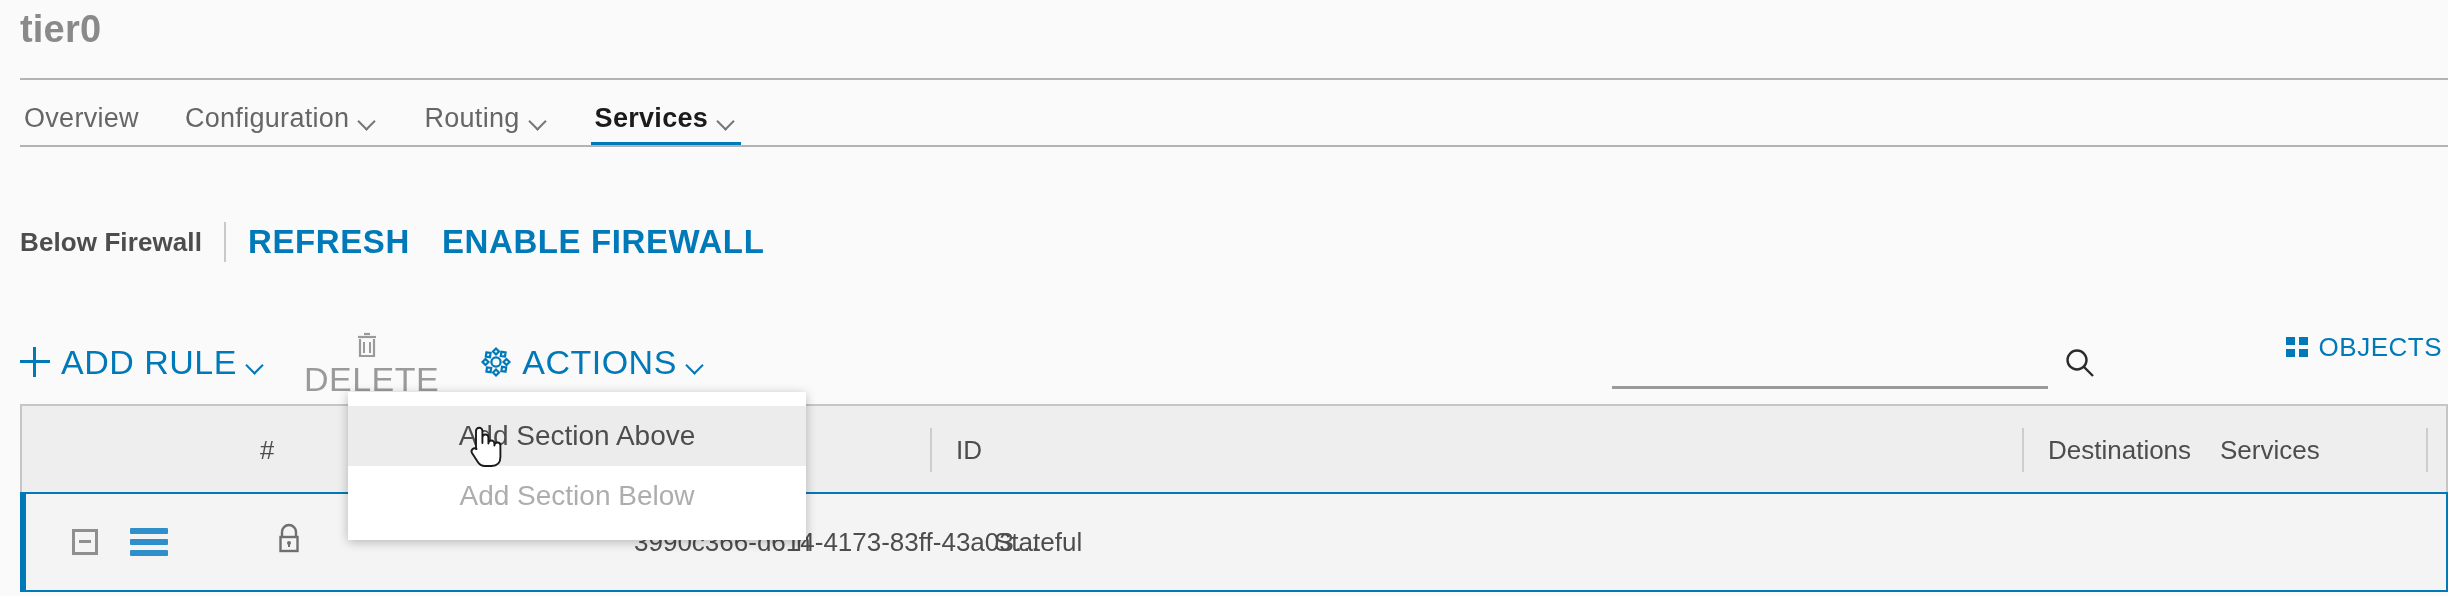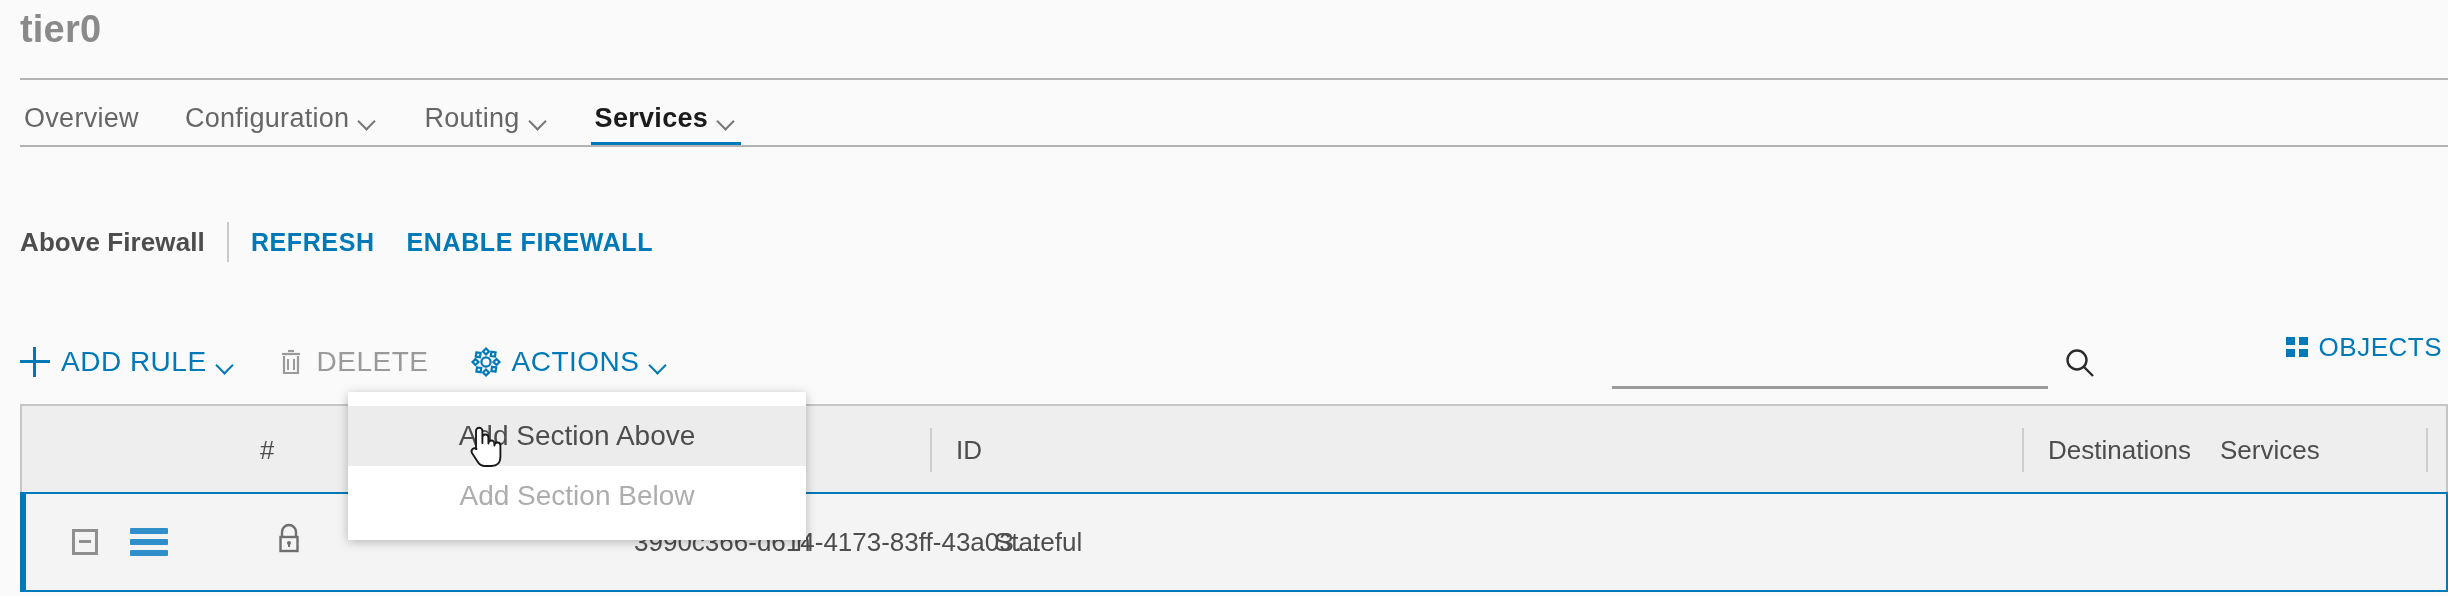--- a/index.html
+++ b/index.html
@@ -121,21 +121,21 @@
     letter-spacing: 0.1px;
     white-space: nowrap;
   }
   .vsep {
     width: 2px;
     height: 40px;
     background: #c9c9c9;
     margin: 0 22px;
   }
   .linkbtn {
-    font-size: 25px;
+    font-size: 33px;
     font-weight: 700;
     color: #0079b8;
     letter-spacing: 0.6px;
     margin-right: 32px;
     cursor: pointer;
     white-space: nowrap;
     text-align: right;
   }
 
   
@@ -144,21 +144,21 @@
     left: 18px;
     top: 332px;
     right: 0;
     height: 60px;
     display: flex;
     align-items: center;
   }
   .tbtn {
     display: flex;
     align-items: center;
-    font-size: 28px;
+    font-size: 34px;
     font-weight: 400;
     color: #0079b8;
     letter-spacing: 0.5px;
     margin-right: 38px;
     cursor: pointer;
     white-space: nowrap;
   }
   .tbtn.disabled {
     color: #9a9a9a;
     cursor: default;
@@ -380,38 +380,38 @@
   <div class="tab active">
     <span>Services</span>
     <span class="caret"></span>
     <span class="tab-underline"></span>
   </div>
 
 </div>
 <div class="tabbar-rule"></div>
 
 <div class="section-head">
-  <div class="section-title">Above Firewall</div>
+  <div class="section-title">Below Firewall</div>
   <div class="vsep"></div>
   <div class="linkbtn">REFRESH</div>
   <div class="linkbtn">ENABLE FIREWALL</div>
 </div>
 
 <div class="toolbar">
 
   <div class="tbtn">
     <span class="ticon">
       <span class="icon-plus"></span>
     </span>
     <span class="tlabel">ADD RULE</span>
     <span class="caret blue"></span>
   </div>
 
 
-  <div class="tbtn disabled" style="margin-right:40px;">
+  <div class="tbtn disabled" style="margin-right:40px;flex-direction:column;">
     <span class="ticon">
       <svg width="32" height="32" viewBox="0 0 32 32">
         <line x1="7" y1="8" x2="25" y2="8" stroke="#9a9a9a" stroke-width="2.2"></line>
         <line x1="13" y1="5" x2="19" y2="5" stroke="#9a9a9a" stroke-width="2.2"></line>
         <path d="M9 10 L9 27 L23 27 L23 10" fill="none" stroke="#9a9a9a" stroke-width="2.2"></path>
         <line x1="13" y1="13" x2="13" y2="24" stroke="#9a9a9a" stroke-width="2"></line>
         <line x1="19" y1="13" x2="19" y2="24" stroke="#9a9a9a" stroke-width="2"></line>
       </svg>
     </span>
     <span class="tlabel">DELETE</span>

